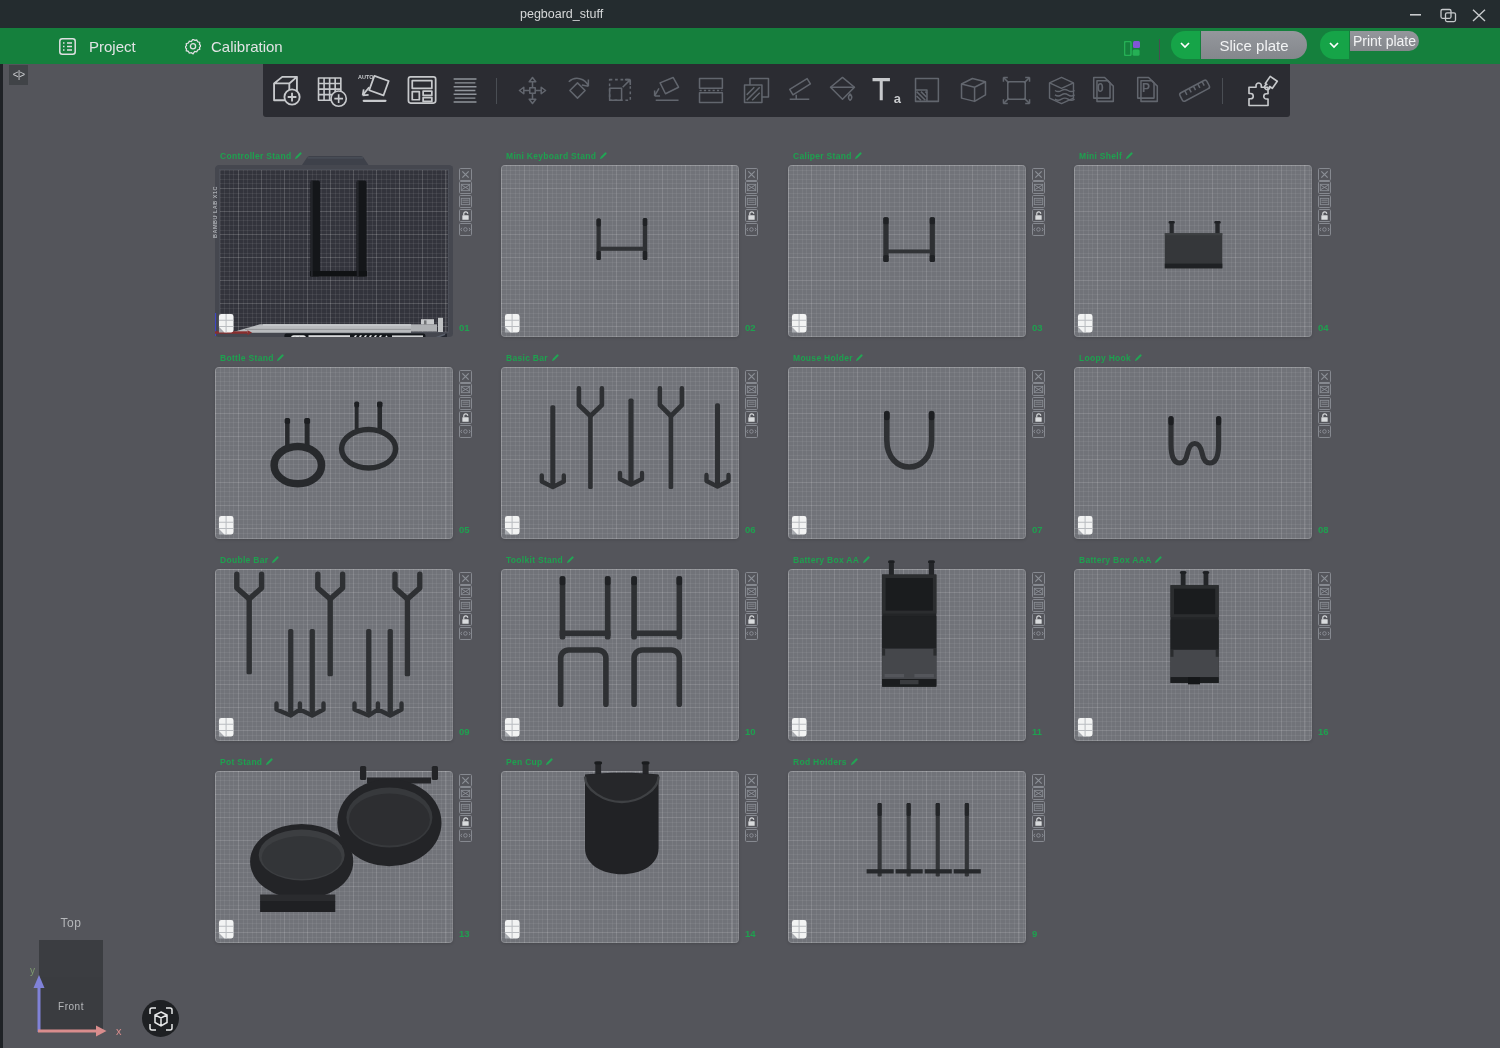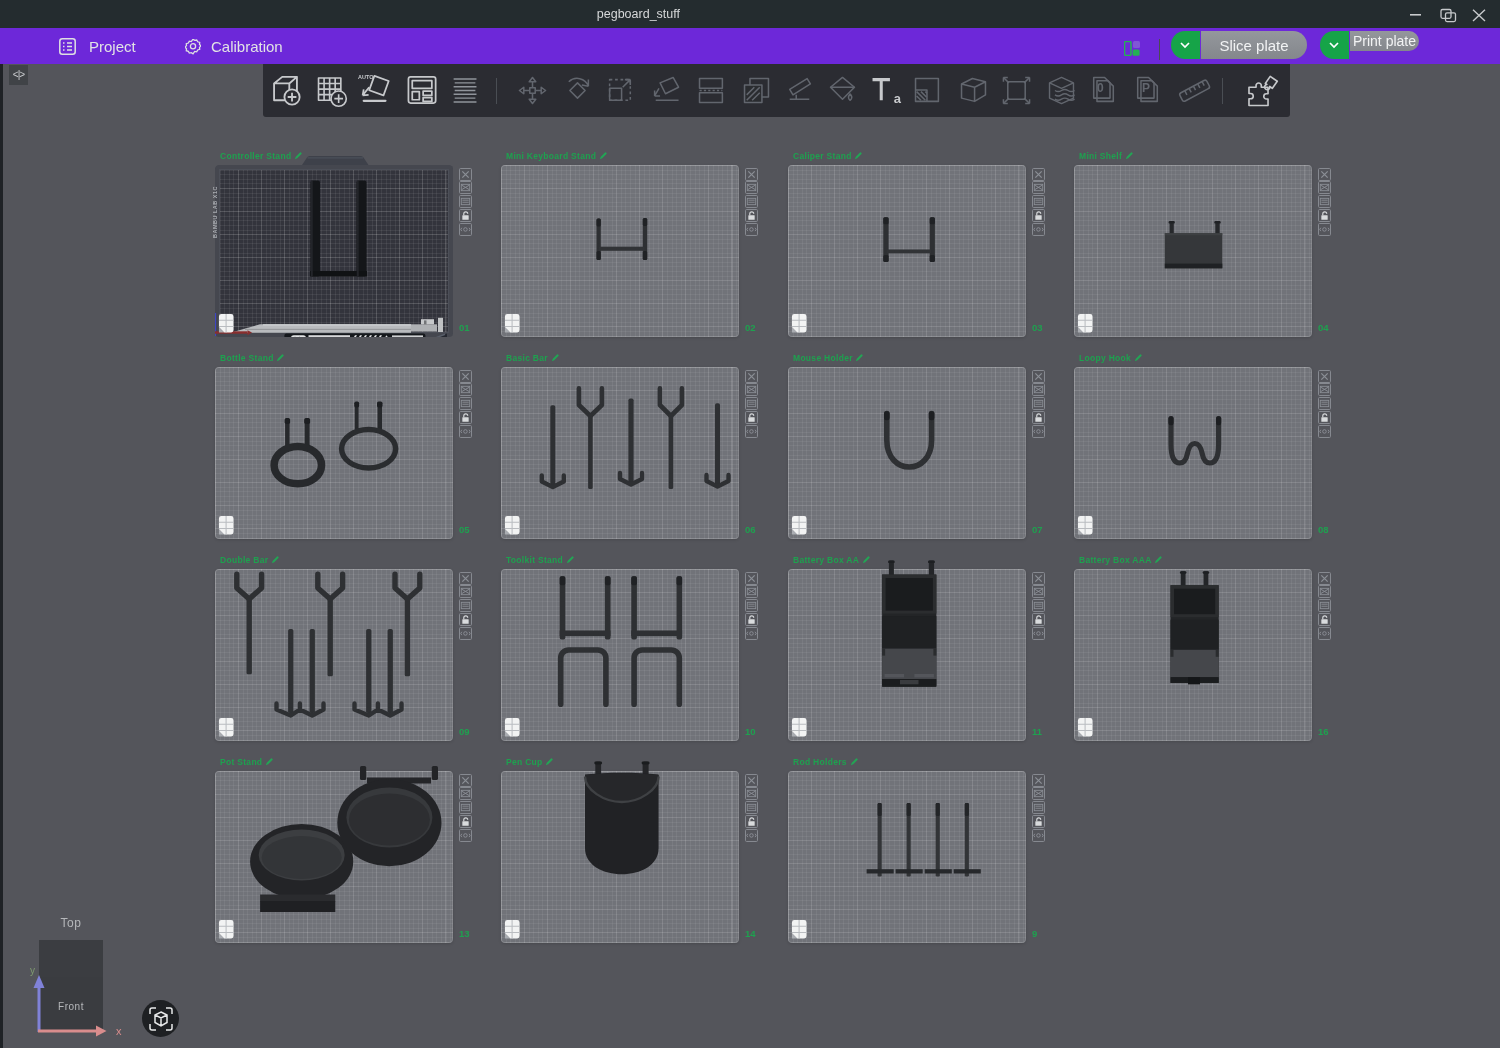--- a/index.html
+++ b/index.html
@@ -1,20 +1,20 @@
 <!DOCTYPE html>
 <html><head><meta charset="utf-8">
 <style>
 * { margin:0; padding:0; box-sizing:border-box; }
 html,body { width:1500px; height:1048px; overflow:hidden;
   font-family:"Liberation Sans",sans-serif; background:#54555b; }
 #titlebar { position:absolute; left:0; top:0; width:1500px; height:28px; background:#242c2f; }
-#titlebar .tt { position:absolute; left:520px; top:7px; width:160px; text-align:right;
+#titlebar .tt { position:absolute; left:520px; top:7px; width:160px; text-align:left;
   font-size:12.5px; color:#d6d8d9; font-weight:400; }
-#menubar { position:absolute; left:0; top:28px; width:1500px; height:36px; background:#6d28d9; }
+#menubar { position:absolute; left:0; top:28px; width:1500px; height:36px; background:#15803d; }
 #toolbar { position:absolute; left:263px; top:64px; width:1027px; height:53px; background:#2b2c32;
   border-radius:0 0 3px 3px; }
 .ti { position:absolute; top:7.5px; height:37px; }
 .tsep { position:absolute; top:14px; width:1px; height:26px; background:#4a4e54; }
 #leftstrip { position:absolute; left:0; top:64px; width:3px; height:984px; background:#1f2226; }
 #collapse { position:absolute; left:9px; top:65px; width:19px; height:20px; background:#404347;
   color:#c9cbce; font-size:10px; text-align:center; line-height:20px; letter-spacing:-1px; }
 .cell { position:absolute; width:280px; height:200px;margin-left:11px; }
 .ptitle { position:absolute; left:5px; top:-14px; font-size:8.5px; font-weight:700;
   color:#1ea14f; letter-spacing:0.3px; white-space:nowrap; }

